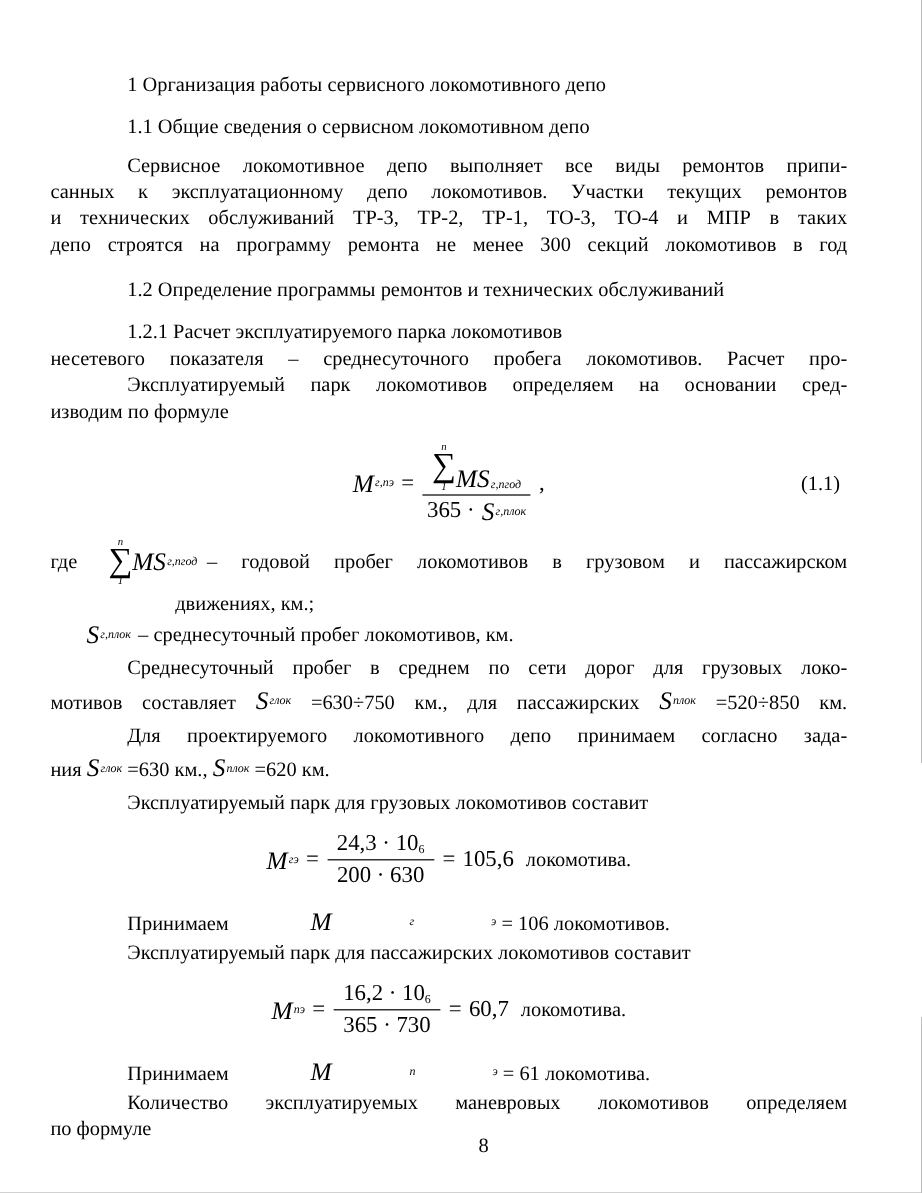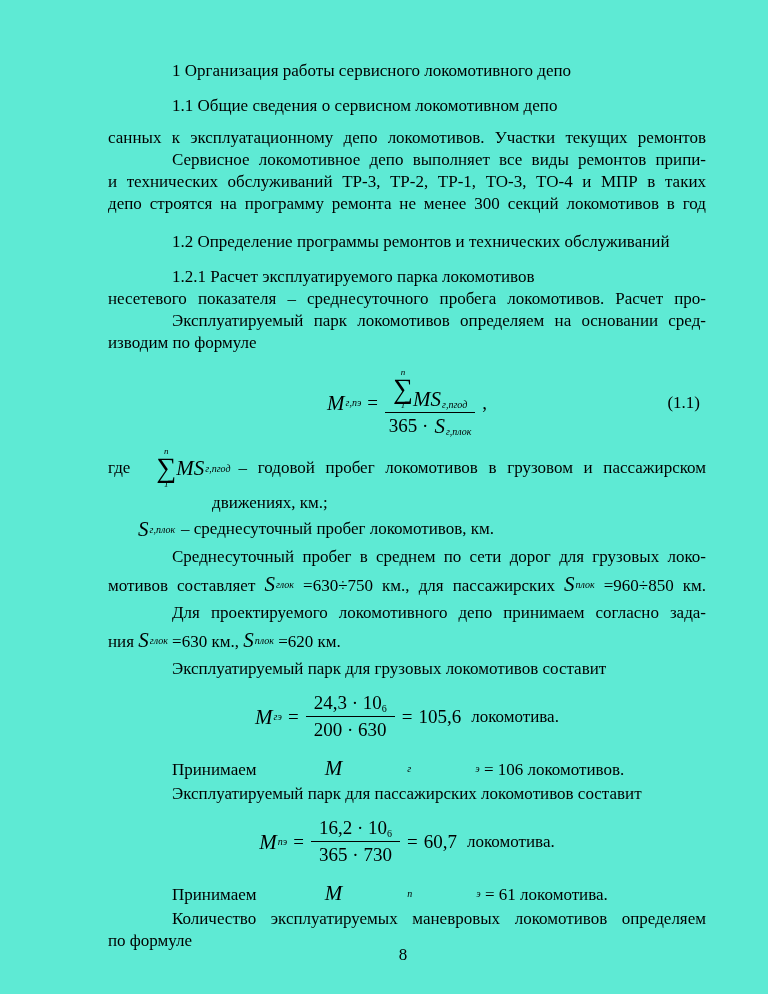--- a/index.html
+++ b/index.html
@@ -1,21 +1,21 @@
 <!DOCTYPE html>
 <html><head>
 <meta charset="utf-8">
 <style>
   * { margin:0; padding:0; box-sizing:border-box; }
   html,body { background:#888; }
   .page {
-    width:768px; height:994px; background:#5eead4; color:#000;
+    width:768px; height:994px; background:#ffffff; color:#000;
     font-family:"Liberation Serif","DejaVu Serif",serif;
     font-size:17px; line-height:22px;
-    padding:60px 62px 0 108px;
+    padding:60px 62px 0 42px;
     position:relative; margin:0 auto;
     overflow:hidden;
   }
   .indent { text-indent:64px; }
   .jl { text-align:justify; text-align-last:justify; }
   .ln { text-align:justify; }
   
   .vstack { display:inline-flex; flex-direction:row; align-items:flex-start;
             vertical-align:-7px; margin-left:1px; }
   .vstack .sup, .vstack .sub { font-size:10px; line-height:11px; font-style:italic; }
@@ -24,21 +24,21 @@
   .inlineformula { display:inline-flex; align-items:center; white-space:nowrap; }
   
   .sum { display:inline-flex; flex-direction:column; align-items:center; line-height:1; }
   .sum .lim { font-size:9px; line-height:9px; font-style:italic; }
   .sum .sigma { font-size:28px; line-height:24px; font-style:normal; }
   
   .frac { display:inline-flex; flex-direction:column; align-items:center;
           vertical-align:middle; margin:0 7px; }
   .frac .fnum { border-bottom:1.3px solid #000; padding:0 8px 2px;
                 display:inline-flex; align-items:flex-end; justify-content:center; }
-  .frac .fden { padding-top:2px; display:inline-flex; align-items:flex-end; }
+  .frac .fden { padding-top:2px; display:inline-flex; align-items:center; }
   .exp { font-size:10px; vertical-align:9px; line-height:10px; }
   
   .eq { position:relative; text-align:center; margin:12px 0; }
   .eq-inner { display:inline-flex; align-items:center; font-size:19px; }
   .eq-number { position:absolute; right:6px; top:50%; transform:translateY(-50%); font-size:17px; }
   .eq-unit { margin-left:10px; font-size:17px;font-family:Liberation Serif, serif; }
   
   .where-row1 { display:flex; align-items:center; margin-top:10px; }
   .where-label { flex:0 0 auto;text-align:center; }
   .where-sumexpr { display:inline-flex; align-items:center; margin-left:26px; margin-right:8px; }
@@ -52,22 +52,22 @@
 </head>
 <body>
 
 <div class="page">
 
   <div class="indent">1 Организация работы сервисного локомотивного депо</div>
 
   <div class="indent" style="margin-top:13px">1.1 Общие сведения о сервисном локомотивном депо</div>
 
   <div class="mt10">
+    <div class="jl indent">Сервисное локомотивное депо выполняет все виды ремонтов припи-</div>
     <div class="jl">санных к эксплуатационному депо локомотивов. Участки текущих ремонтов</div>
-    <div class="jl indent">Сервисное локомотивное депо выполняет все виды ремонтов припи-</div>
     <div class="jl">и технических обслуживаний ТР-3, ТР-2, ТР-1, ТО-3, ТО-4 и МПР в таких</div>
     <div class="jl">депо строятся на программу ремонта не менее 300 секций локомотивов в год</div>
   </div>
 
   <div class="indent" style="margin-top:16px">1.2 Определение программы ремонтов и технических обслуживаний</div>
 
   <div class="indent" style="margin-top:13px">1.2.1 Расчет эксплуатируемого парка локомотивов</div>
 
   <div>
     <div class="jl">несетевого показателя – среднесуточного пробега локомотивов. Расчет про-</div>
@@ -155,21 +155,21 @@
           </span>
         </span>
       <span>=630÷750 км., для пассажирских</span>
       <span class="inlineformula">
           <span class="bigvar">S</span>
           <span class="vstack">
             <span class="sup">п</span>
             <span class="sub">лок</span>
           </span>
         </span>
-      <span>=960÷850 км.</span>
+      <span>=520÷850 км.</span>
     </div>
     <div class="jl indent">Для проектируемого локомотивного депо принимаем согласно зада-</div>
     <div class="ln" style="line-height:32px">
       <span>ния</span>
       <span class="inlineformula">
           <span class="bigvar">S</span>
           <span class="vstack">
             <span class="sup">г</span>
             <span class="sub">лок</span>
           </span>

